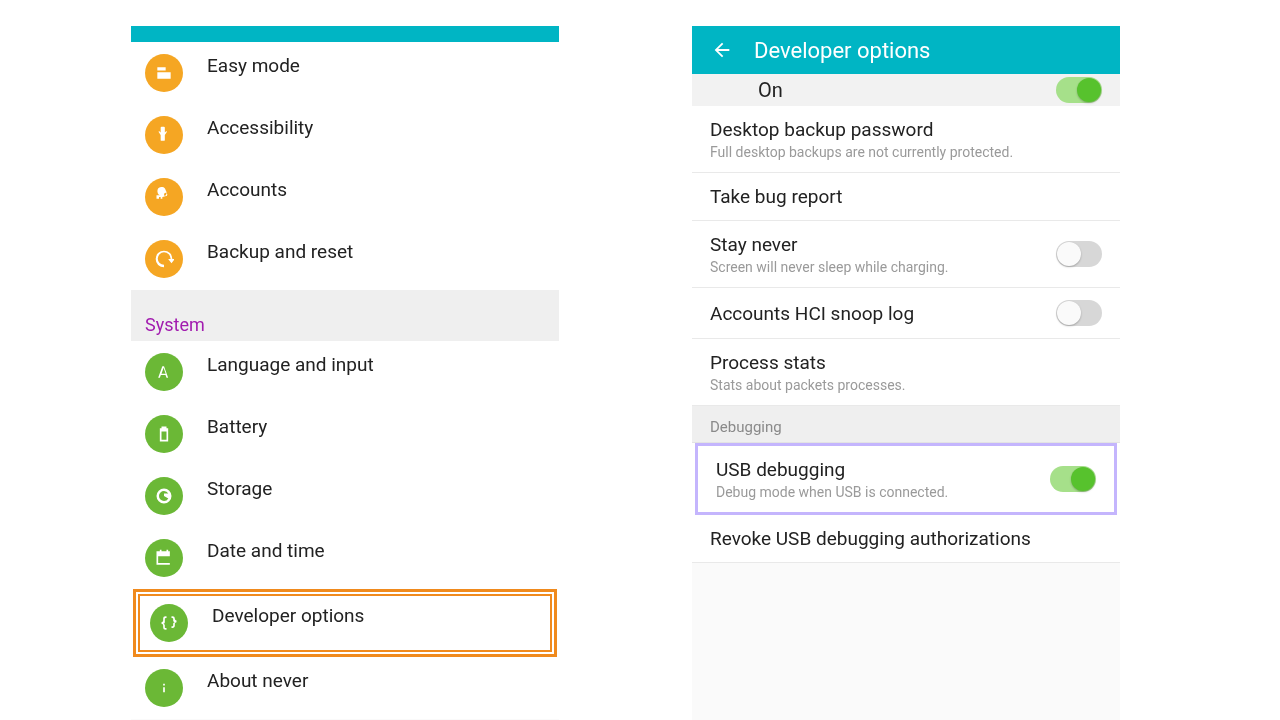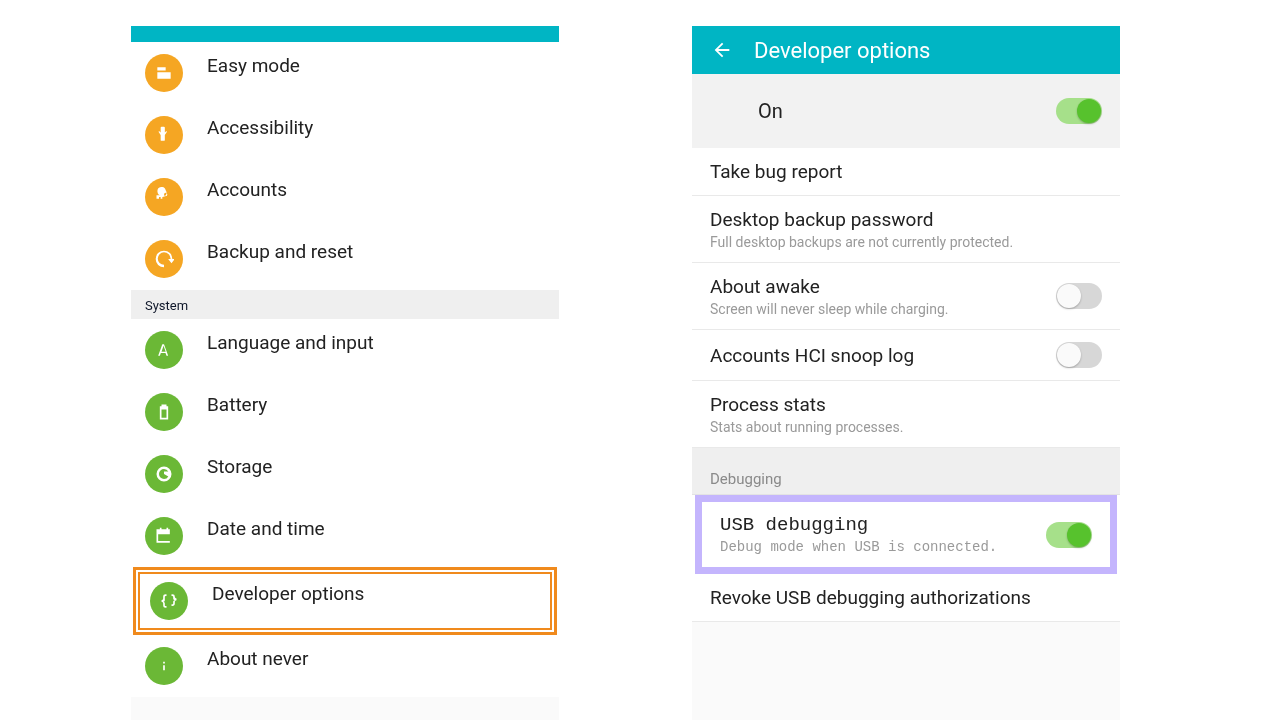--- a/index.html
+++ b/index.html
@@ -70,23 +70,23 @@
   .orange { background:#f5a623; }
   .green  { background:#6bb836; }
   .row .label {
     font-size:19px;
     color:#222;
   }
   .row.cut { margin-top:-32px; } 
 
   .section-header {
     background:#efefef;
-    color:#0f172a;
-    font-size:13px;
-    padding:8px 14px 6px;
+    color:#a21caf;
+    font-size:18px;
+    padding:24px 14px 6px;
   }
 
   .highlight-wrap {
     border:3px solid #f08a1d;
     outline:2px solid #f08a1d;
     outline-offset:-7px;
     margin:0 2px;
   }
 
   
@@ -98,29 +98,29 @@
     border-bottom:1px solid #e9e9e9;
   }
   .optrow .texts { flex:1 1 auto; }
   .optrow .t1 { font-size:19px; color:#222; }
   .optrow .t2 { font-size:14px; color:#9a9a9a; margin-top:3px; }
 
   .master {
     background:#f2f2f2;
     display:flex;
     align-items:center;
-    padding:24px 18px;
+    padding:3px 18px;
   }
   .master .t1 { flex:1 1 auto; font-size:20px; color:#222; padding-left:48px; }
 
   .divider-sect {
     background:#efefef;
     color:#8a8a8a;
     font-size:15px;
-    padding:22px 18px 6px;
+    padding:12px 18px 6px;
     border-bottom:1px solid #e3e3e3;
   }
 
   
   .toggle {
     width:46px;height:26px;border-radius:13px;
     position:relative;
     flex:0 0 46px;
     margin-left:12px;
   }
@@ -130,23 +130,22 @@
     top:1px;
     background:#fff;
     box-shadow:0 1px 2px rgba(0,0,0,0.25);
   }
   .toggle.off { background:#d7d7d7; }
   .toggle.off .knob { left:1px; background:#fafafa; }
   .toggle.on  { background:#a6e08a; }
   .toggle.on .knob { right:1px; background:#57c22d; }
 
   .highlight-wrap-r {
-    border:7px solid #c4b5fd;
+    border:3px solid #c4b5fd;
     margin:0 3px;
-    font-family:Liberation Mono, monospace;
   }
   .highlight-wrap-r .optrow { border-bottom:none; }
 
 </style>
 </head>
 <body>
 
 <div class="stage">
 
   <div class="phone left">
@@ -266,57 +265,57 @@
 
     <div class="master">
       <span class="t1">On</span>
       <span class="toggle on">
           <span class="knob"></span>
         </span>
     </div>
 
     <div class="list">
 
-      <div class="optrow nosub">
-        <div class="texts">
-          <div class="t1">Take bug report</div>
-
-        </div>
-      </div>
-
       <div class="optrow">
         <div class="texts">
           <div class="t1">Desktop backup password</div>
           <div class="t2">Full desktop backups are not currently protected.</div>
         </div>
       </div>
 
+      <div class="optrow nosub">
+        <div class="texts">
+          <div class="t1">Take bug report</div>
+
+        </div>
+      </div>
+
       <div class="optrow">
         <div class="texts">
-          <div class="t1">About awake</div>
+          <div class="t1">Stay never</div>
           <div class="t2">Screen will never sleep while charging.</div>
         </div>
         <span class="toggle off">
             <span class="knob"></span>
           </span>
       </div>
 
       <div class="optrow">
         <div class="texts">
           <div class="t1">Accounts HCI snoop log</div>
         </div>
         <span class="toggle off">
             <span class="knob"></span>
           </span>
       </div>
 
       <div class="optrow">
         <div class="texts">
           <div class="t1">Process stats</div>
-          <div class="t2">Stats about running processes.</div>
+          <div class="t2">Stats about packets processes.</div>
         </div>
       </div>
 
       <div class="divider-sect">Debugging</div>
 
       <div class="highlight-wrap-r">
         <div class="optrow">
           <div class="texts">
             <div class="t1">USB debugging</div>
             <div class="t2">Debug mode when USB is connected.</div>

